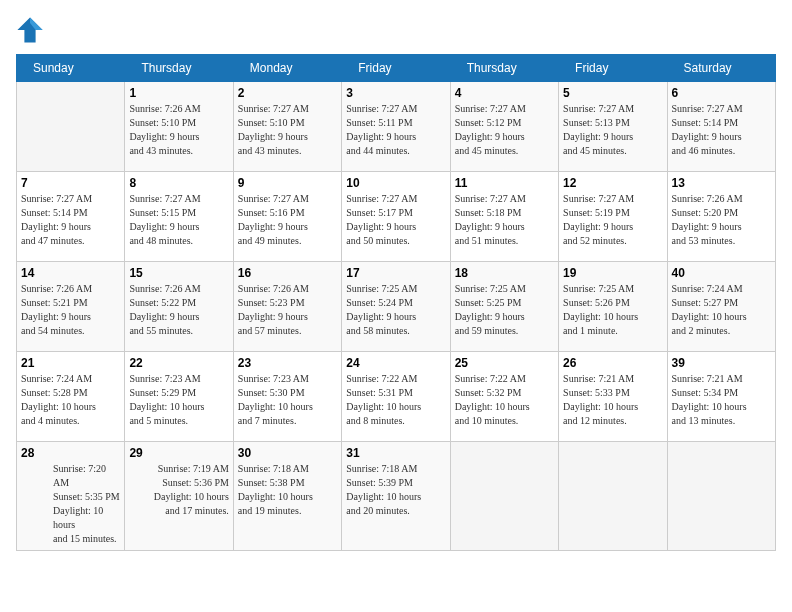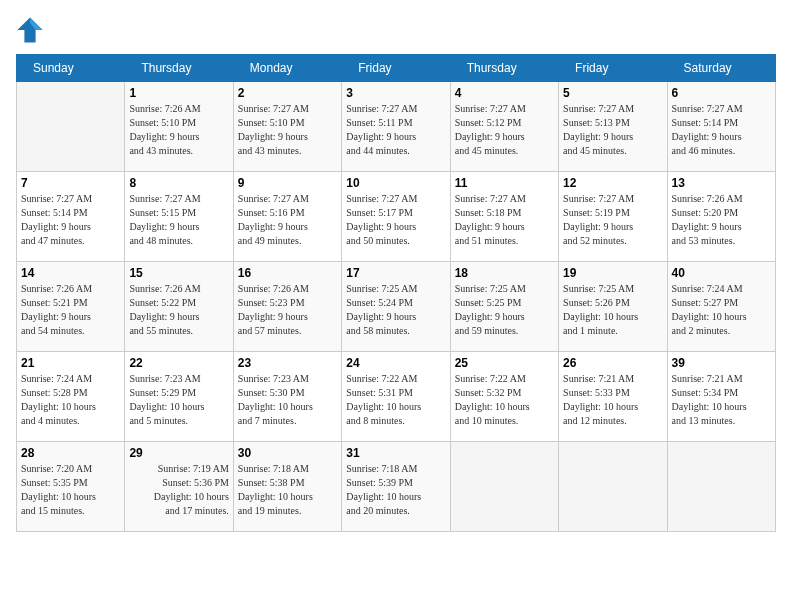--- a/index.html
+++ b/index.html
@@ -315,21 +315,21 @@
           <span class="day-number">39</span>
           <div class="day-info" style="white-space: pre-line;">Sunrise: 7:21 AM
 Sunset: 5:34 PM
 Daylight: 10 hours
 and 13 minutes.</div>
         </td>
       </tr>
       <tr>
         <td>
           <span class="day-number">28</span>
-          <div class="day-info" style="white-space: pre-line;">Sunrise: 7:20 AM
+          <div class="day-info" style="white-space: pre-line; margin-left: 32px;">Sunrise: 7:20 AM
 Sunset: 5:35 PM
 Daylight: 10 hours
 and 15 minutes.</div>
         </td>
         <td>
           <span class="day-number">29</span>
           <div class="day-info" style="white-space: pre-line; text-align: right;">Sunrise: 7:19 AM
 Sunset: 5:36 PM
 Daylight: 10 hours
 and 17 minutes.</div>

